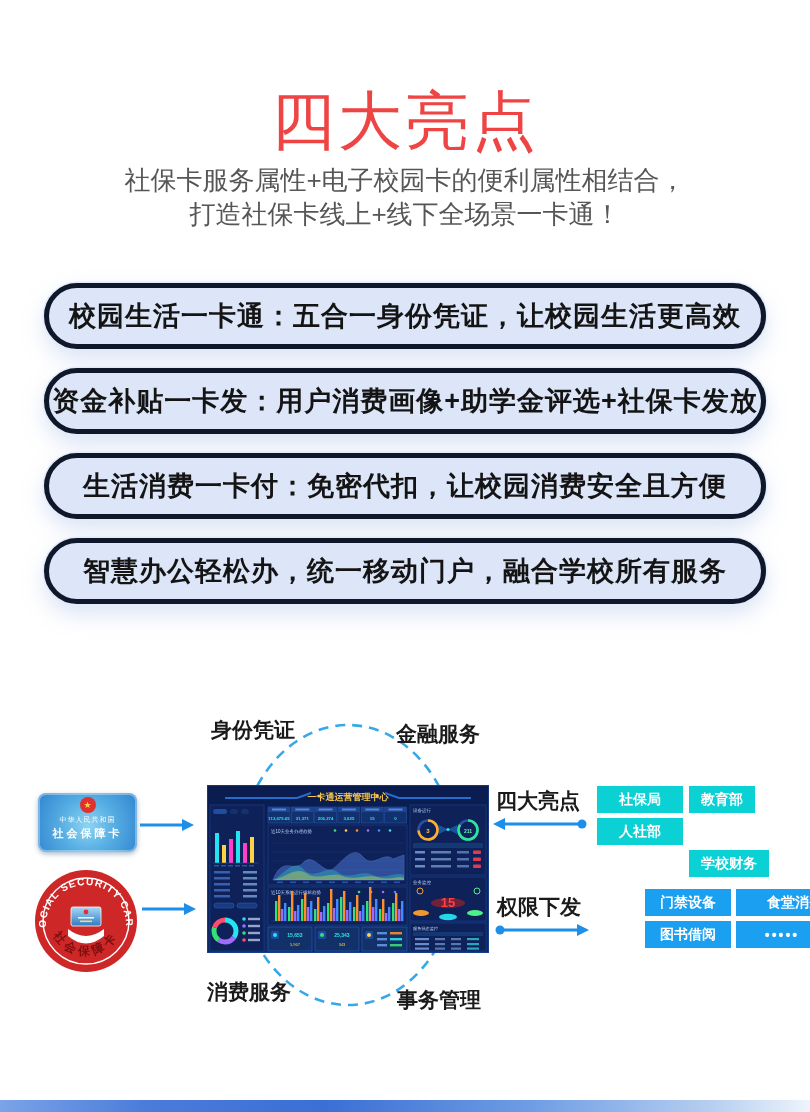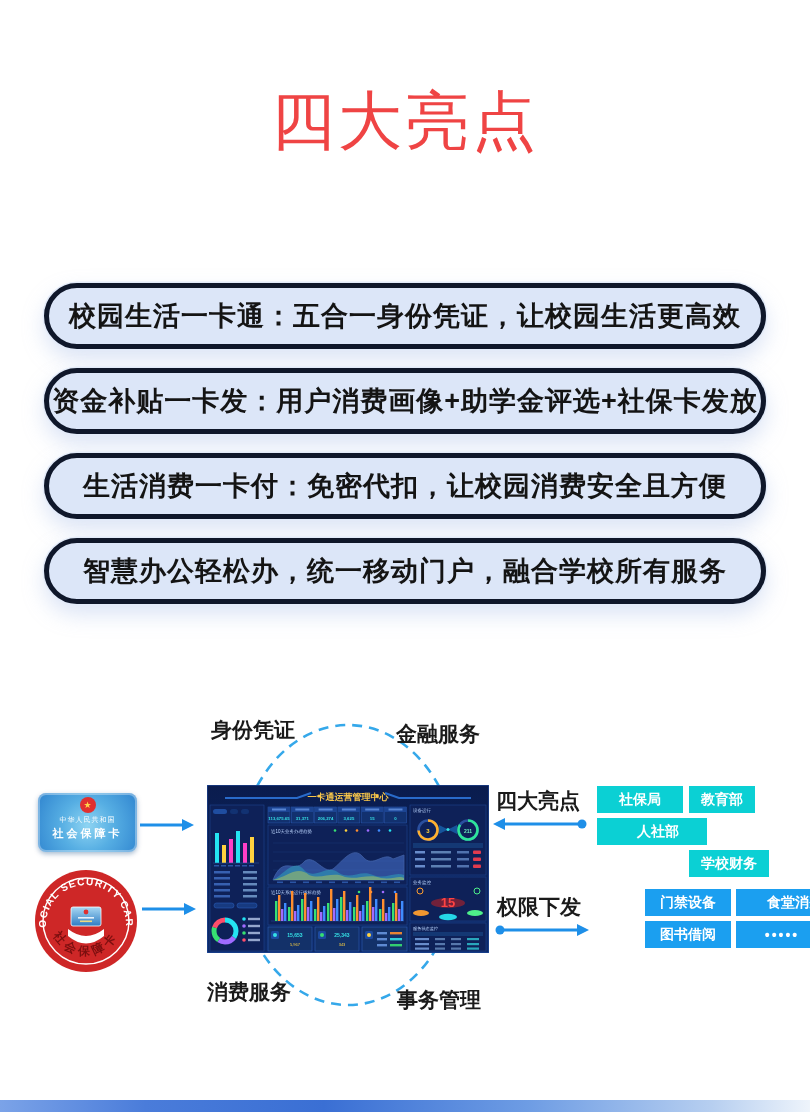--- a/index.html
+++ b/index.html
@@ -35,20 +35,24 @@
   .sscard .cn-line2{margin-top:1px;font-size:11px;color:#fff;font-weight:700;letter-spacing:3px;}
   .footer-bar{left:0;right:0;bottom:0;height:12px;
      background:linear-gradient(90deg,#7ba3e8 0%,#4a7cda 18%,#3a6fd4 40%,#6d9ce4 65%,#b7cff0 88%,#eef4fb 100%);}
 </style>
 </head>
 <body>
 
 <div id="canvas">
 
   <div class="abs page-title">四大亮点</div>
+  <div class="abs subtitle">
+    <div>社保卡服务属性+电子校园卡的便利属性相结合，</div>
+    <div>打造社保卡线上+线下全场景一卡通！</div>
+  </div>
 
   <div class="abs pill" style="top:283px;">校园生活一卡通：五合一身份凭证，让校园生活更高效</div>
   <div class="abs pill" style="top:368px;">资金补贴一卡发：用户消费画像+助学金评选+社保卡发放</div>
   <div class="abs pill" style="top:453px;">生活消费一卡付：免密代扣，让校园消费安全且方便</div>
   <div class="abs pill" style="top:538px;">智慧办公轻松办，统一移动门户，融合学校所有服务</div>
 
   <svg class="abs" style="left:230px;top:716px;" width="240" height="300" viewBox="0 0 240 300">
     <ellipse cx="118" cy="149" rx="110" ry="140" fill="none" stroke="#35a8ea" stroke-width="2.6" stroke-dasharray="10 7"></ellipse>
   </svg>
 
@@ -383,21 +387,21 @@
   </svg>
 
   <div class="abs lbl" style="left:496px;top:787px;">四大亮点</div>
   <svg class="abs" style="left:493px;top:817px;" width="96" height="14" viewBox="0 0 96 14">
     <line x1="10" y1="7" x2="86" y2="7" stroke="#1e8fe8" stroke-width="3"></line>
     <polygon points="12,1 0,7 12,13" fill="#1e8fe8"></polygon>
     <circle cx="89" cy="7" r="4.5" fill="#1e8fe8"></circle>
   </svg>
   <div class="abs gbox teal" style="left:597px;top:786px;width:86px;">社保局</div>
   <div class="abs gbox teal" style="left:689px;top:786px;width:66px;">教育部</div>
-  <div class="abs gbox teal" style="left:597px;top:818px;width:98px;padding-left:12px;">人社部</div>
+  <div class="abs gbox teal" style="left:597px;top:818px;width:86px;">人社部</div>
   <div class="abs gbox teal" style="left:689px;top:850px;width:80px;">学校财务</div>
 
   <div class="abs lbl" style="left:497px;top:893px;">权限下发</div>
   <svg class="abs" style="left:493px;top:923px;" width="96" height="14" viewBox="0 0 96 14">
     <circle cx="7" cy="7" r="4.5" fill="#1e8fe8"></circle>
     <line x1="10" y1="7" x2="84" y2="7" stroke="#1e8fe8" stroke-width="3"></line>
     <polygon points="84,1 96,7 84,13" fill="#1e8fe8"></polygon>
   </svg>
   <div class="abs gbox blue" style="left:597px;top:889px;width:86px;">门禁设备</div>
   <div class="abs gbox blue" style="left:688px;top:889px;width:108px;padding-left:12px;">食堂消费机</div>

